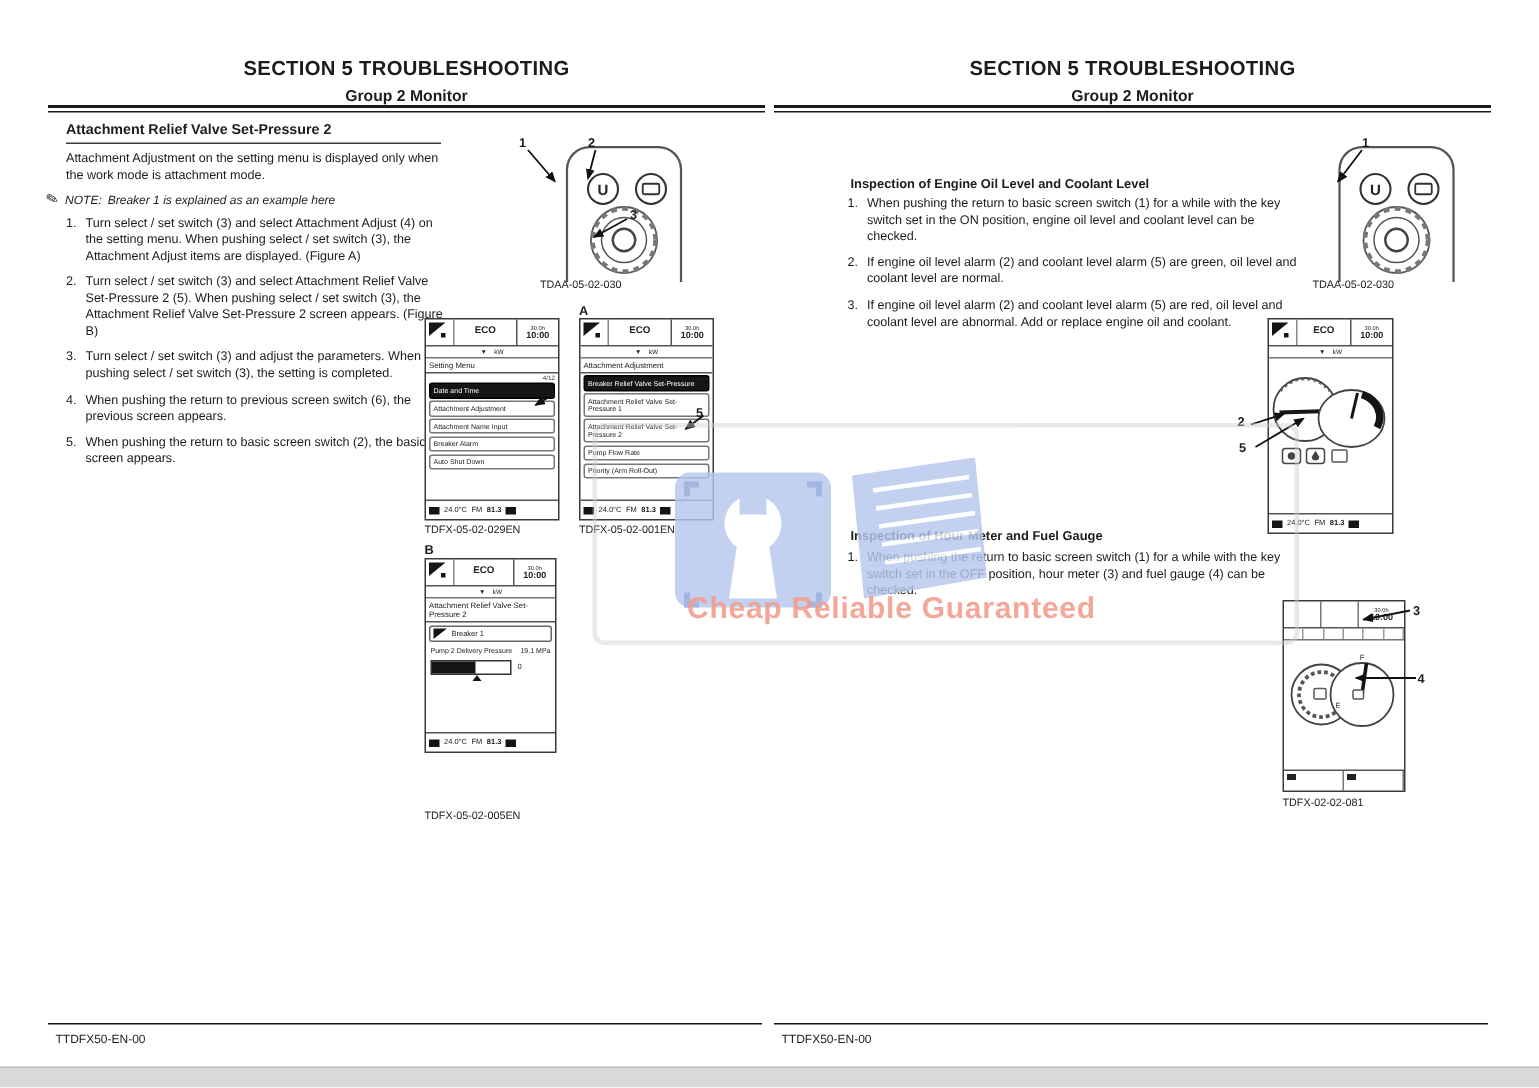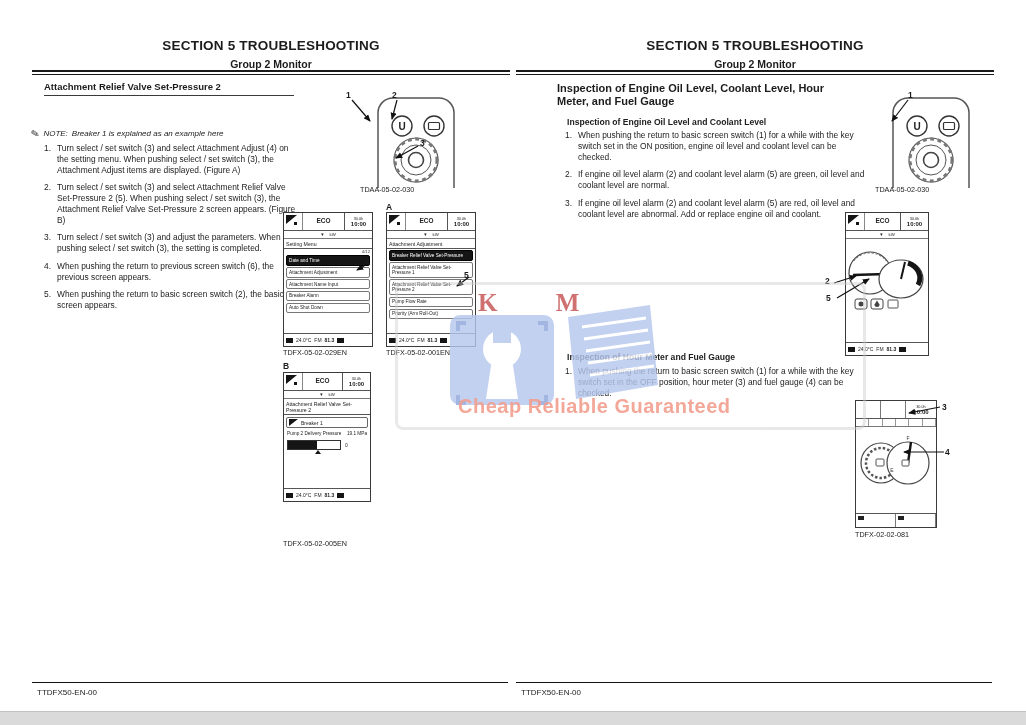--- a/index.html
+++ b/index.html
@@ -111,20 +111,21 @@
 </style>
 </head>
 <body>
 
 <div class="page" id="left-page">
   <div class="hdr-title">SECTION 5 TROUBLESHOOTING</div>
   <div class="hdr-sub">Group 2 Monitor</div>
   <div class="hdr-rule"></div>
 
   <div class="sec-heading">Attachment Relief Valve Set-Pressure 2</div>
+  <div class="intro">Attachment Adjustment on the setting menu is displayed only when the work mode is attachment mode.</div>
 
   <div class="note-line">
     <span class="note-ic">✎</span>
     <span>NOTE:</span>
     <span>Breaker 1 is explained as an example here</span>
   </div>
 
   <div class="steps" id="left-steps">
     <div class="step">
         <span class="step-n">1.</span>
@@ -275,21 +276,20 @@
 
   <div class="footer-rule"></div>
   <div class="footer-code">TTDFX50-EN-00</div>
 </div>
 
 <div class="page" id="right-page">
   <div class="hdr-title">SECTION 5 TROUBLESHOOTING</div>
   <div class="hdr-sub">Group 2 Monitor</div>
   <div class="hdr-rule"></div>
 
-  <div class="big-heading">Inspection of Engine Oil Level, Coolant Level, Hour Meter, and Fuel Gauge</div>
   <div class="sub-heading" id="r-sub1">Inspection of Engine Oil Level and Coolant Level</div>
 
   <div class="steps" id="r-steps1">
     <div class="step">
         <span class="step-n">1.</span>
         <span class="step-t">When pushing the return to basic screen switch (1) for a while with the key switch set in the ON position, engine oil level and coolant level can be checked.</span>
       </div>
     <div class="step">
         <span class="step-n">2.</span>
         <span class="step-t">If engine oil level alarm (2) and coolant level alarm (5) are green, oil level and coolant level are normal.</span>
@@ -414,21 +414,20 @@
   <line x1="369" y1="263" x2="357" y2="270" stroke="#111" stroke-width="1.2" marker-end="url(#ah)"></line>
   <line x1="469" y1="277" x2="457" y2="286" stroke="#111" stroke-width="1.2" marker-end="url(#ah)"></line>
   <line x1="908" y1="100" x2="892" y2="121" stroke="#111" stroke-width="1.2" marker-end="url(#ah)"></line>
   <line x1="834" y1="283" x2="856" y2="276" stroke="#111" stroke-width="1.2" marker-end="url(#ah)"></line>
   <line x1="837" y1="298" x2="869" y2="279" stroke="#111" stroke-width="1.2" marker-end="url(#ah)"></line>
   <line x1="940" y1="407" x2="909" y2="413" stroke="#111" stroke-width="1.2" marker-end="url(#ah)"></line>
   <line x1="944" y1="452" x2="904" y2="452" stroke="#111" stroke-width="1.2" marker-end="url(#ah)"></line>
 </svg>
 
 <div id="watermark">
-  <div id="wm-letters">K M</div>
   <svg id="wm-graphic" width="212" height="112" viewBox="0 0 212 112">
     <rect x="0" y="14" width="104" height="90" rx="10" fill="#b6c7ee"></rect>
     <circle cx="52" cy="48" r="19" fill="#fff"></circle>
     <rect x="43" y="22" width="18" height="20" fill="#b6c7ee"></rect>
     <path d="M42,58 L62,58 L68,98 L36,98 Z" fill="#fff"></path>
     <rect x="6" y="20" width="10" height="4" fill="#8fa7db"></rect>
       <rect x="6" y="20" width="4" height="10" fill="#8fa7db"></rect>
     <rect x="88" y="20" width="10" height="4" fill="#8fa7db"></rect>
       <rect x="94" y="20" width="4" height="10" fill="#8fa7db"></rect>
     <rect x="6" y="94" width="4" height="10" fill="#8fa7db"></rect>

